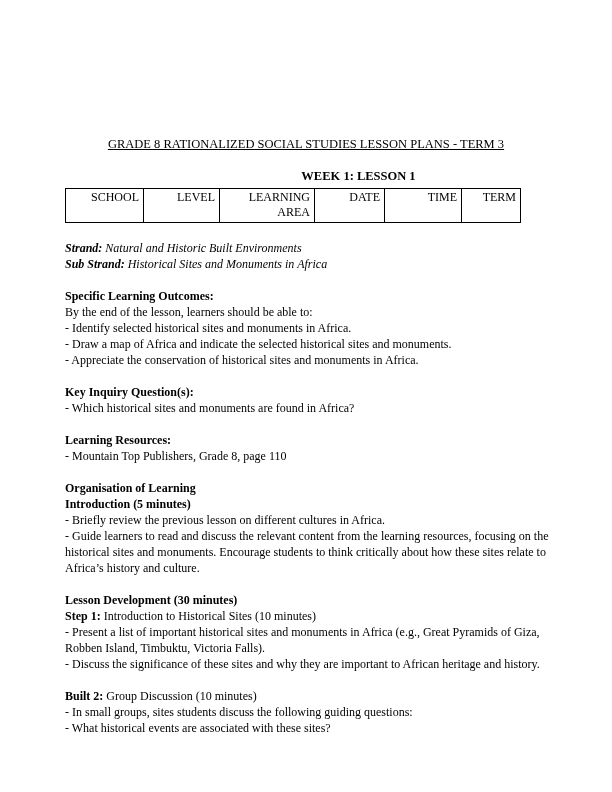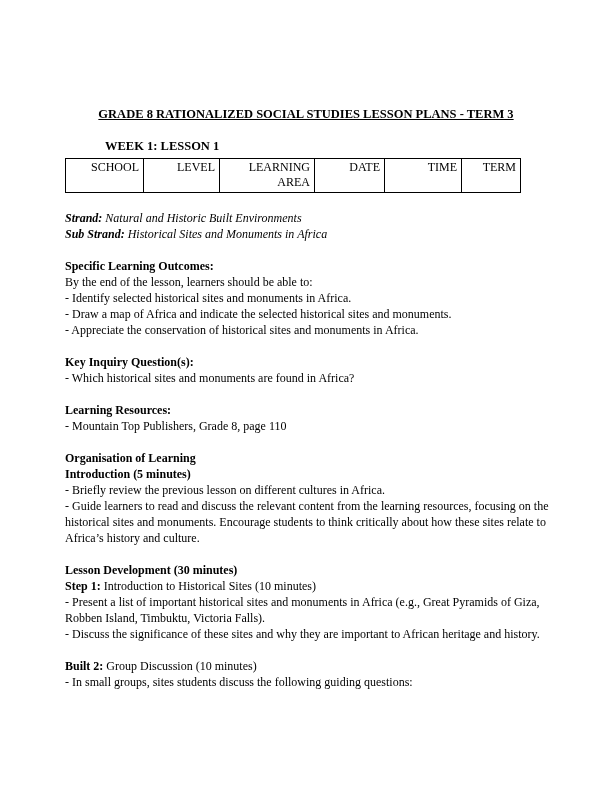--- a/index.html
+++ b/index.html
@@ -13,30 +13,32 @@
     height: 792px;
     background: #ffffff;
     color: #000000;
     font-family: "Liberation Serif", "DejaVu Serif", serif;
     font-size: 12px;
     overflow: hidden;
   }
   .doc-title {
     padding-top: 107px;
     text-align: center;
-    font-weight: bold;
+    font-weight: normal;
     font-size: 12.5px;
+    margin-top: 30px;
   }
   .doc-title span {
     text-decoration: underline;
   }
   .week-heading {
     margin: 17px 0 4px 105px;
     font-weight: bold;
     font-size: 12.5px;
+    text-align: center;
   }
   table.info-table {
     border-collapse: collapse;
     table-layout: fixed;
     margin-left: 65px;
     width: 455px;
     text-align: right;
   }
   table.info-table td {
     border: 1px solid #000000;
@@ -134,16 +136,17 @@
     <div class="section">
       <p class="line"><b>Lesson Development (30 minutes)</b><span></span></p>
       <p class="line"><b>Step 1:</b><span> Introduction to Historical Sites (10 minutes)</span></p>
       <p class="line"><b></b><span>- Present a list of important historical sites and monuments in Africa (e.g., Great Pyramids of Giza, Robben Island, Timbuktu, Victoria Falls).</span></p>
       <p class="line"><b></b><span>- Discuss the significance of these sites and why they are important to African heritage and history.</span></p>
     </div>
 
     <div class="section">
       <p class="line"><b>Built 2:</b><span> Group Discussion (10 minutes)</span></p>
       <p class="line"><b></b><span>- In small groups, sites students discuss the following guiding questions:</span></p>
+      <p class="line"><b></b><span>- What historical events are associated with these sites?</span></p>
     </div>
 
   </div>
 </div>
 
 </body></html>

